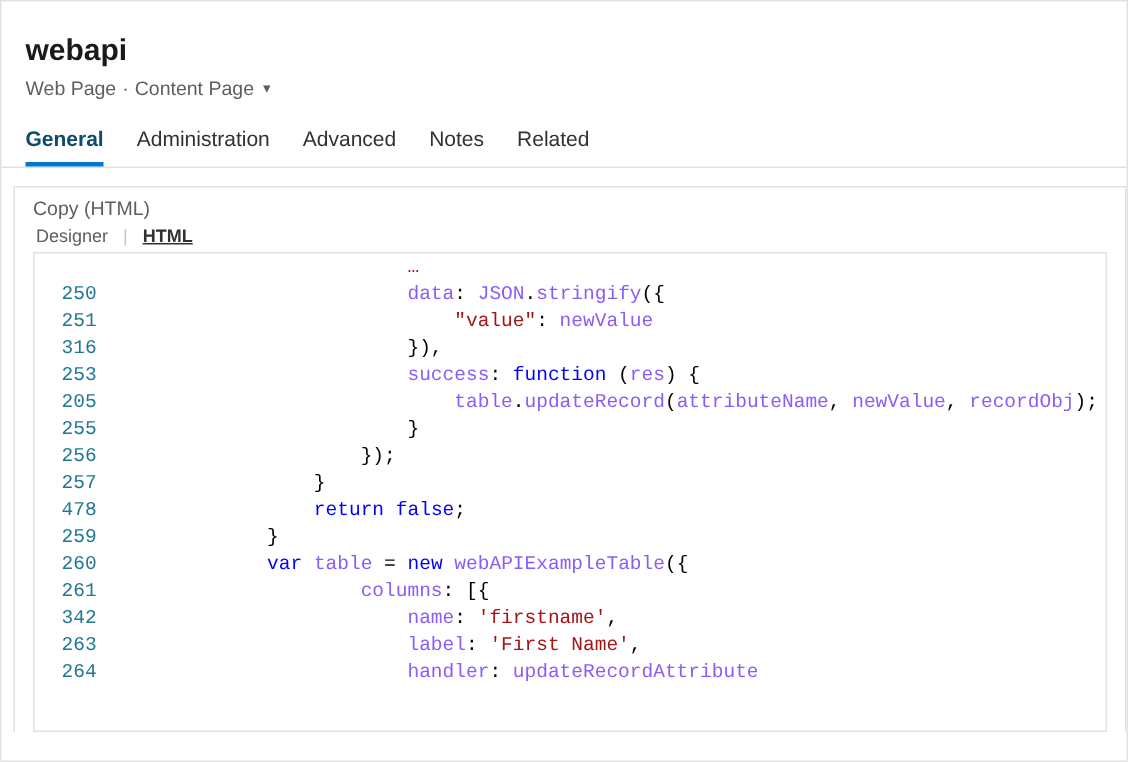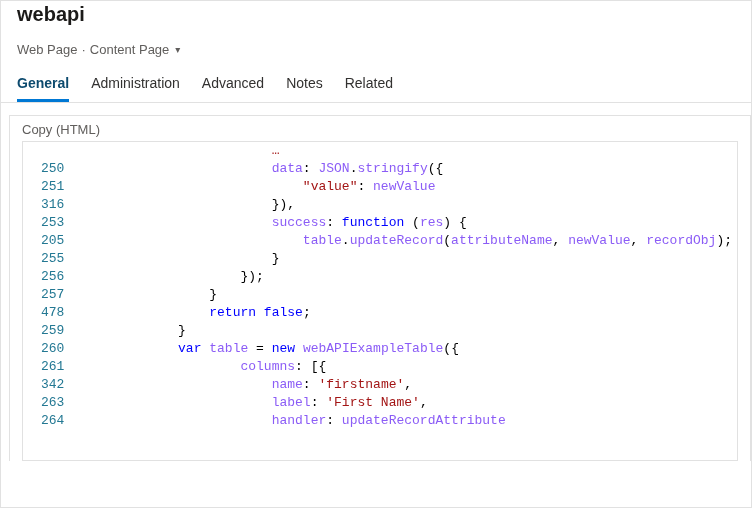--- a/index.html
+++ b/index.html
@@ -7,23 +7,23 @@
     margin: 0;
     font-family: "Segoe UI", -apple-system, sans-serif;
     font-size: 14px;
     color: #323130;
     background: #fff;
     width: 752px;
     height: 508px;
     overflow: hidden;
     border: 1px solid #e1e1e1;
   }
-  .header { padding: 2px 16px 0 16px; }
+  .header { padding: 22px 16px 0 16px; }
   .title { font-size: 20px; font-weight: 600; color: #1b1a19; }
-  .subtitle { font-size: 13px; color: #605e5c; margin-top: 16px; display:flex; align-items:center; gap:4px;}
+  .subtitle { font-size: 13px; color: #605e5c; margin-top: 5px; display:flex; align-items:center; gap:4px;}
   .subtitle .dot { color: #605e5c; }
   .subtitle .chev { font-size: 10px; color:#605e5c; margin-left:2px;}
   .tabs {
     display: flex;
     gap: 22px;
     padding: 18px 16px 0 16px;
     border-bottom: 1px solid #e1e1e1;
     font-size: 14px;
   }
   .tab {
@@ -114,20 +114,25 @@
 <div class="tabs" id="tabs">
     <div class="tab active">General</div>
     <div class="tab inactive">Administration</div>
     <div class="tab inactive">Advanced</div>
     <div class="tab inactive">Notes</div>
     <div class="tab inactive">Related</div>
   </div>
 
 <div class="section">
   <div class="section-title">Copy (HTML)</div>
+  <div class="subtabs">
+    <span class="subtab">Designer</span>
+    <span class="subdiv">|</span>
+    <span class="subtab active">HTML</span>
+  </div>
   <div class="editor-wrap">
     <div class="editor" id="editor">
         <div class="ln-row">
           <div class="gutter"></div>
           <div class="code">                        <span class="toprow-trunc">…</span></div>
         </div>
         <div class="ln-row">
           <div class="gutter">250</div>
           <div class="code">                        <span class="tok-ident">data</span><span class="tok-punct">: </span><span class="tok-ident">JSON</span><span class="tok-punct">.</span><span class="tok-ident">stringify</span><span class="tok-punct">({</span></div>
         </div>

